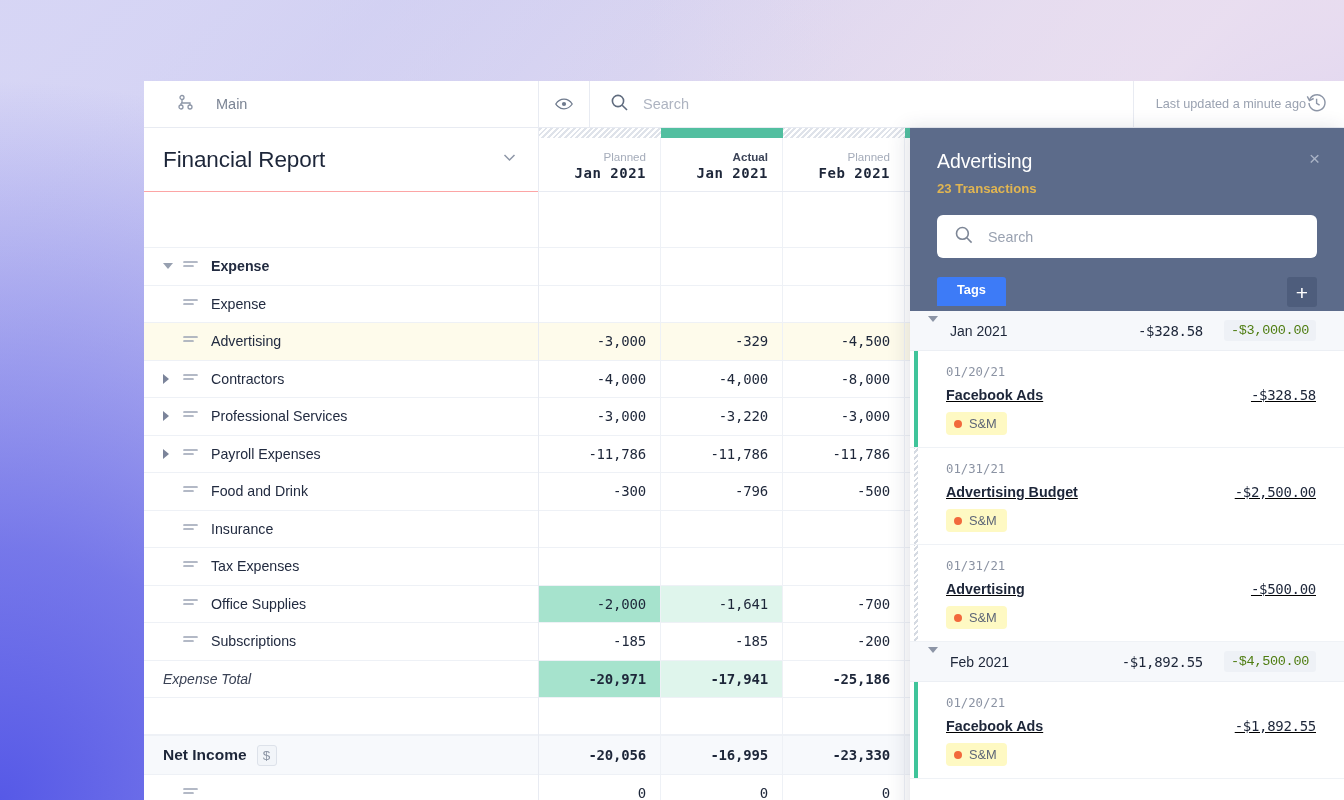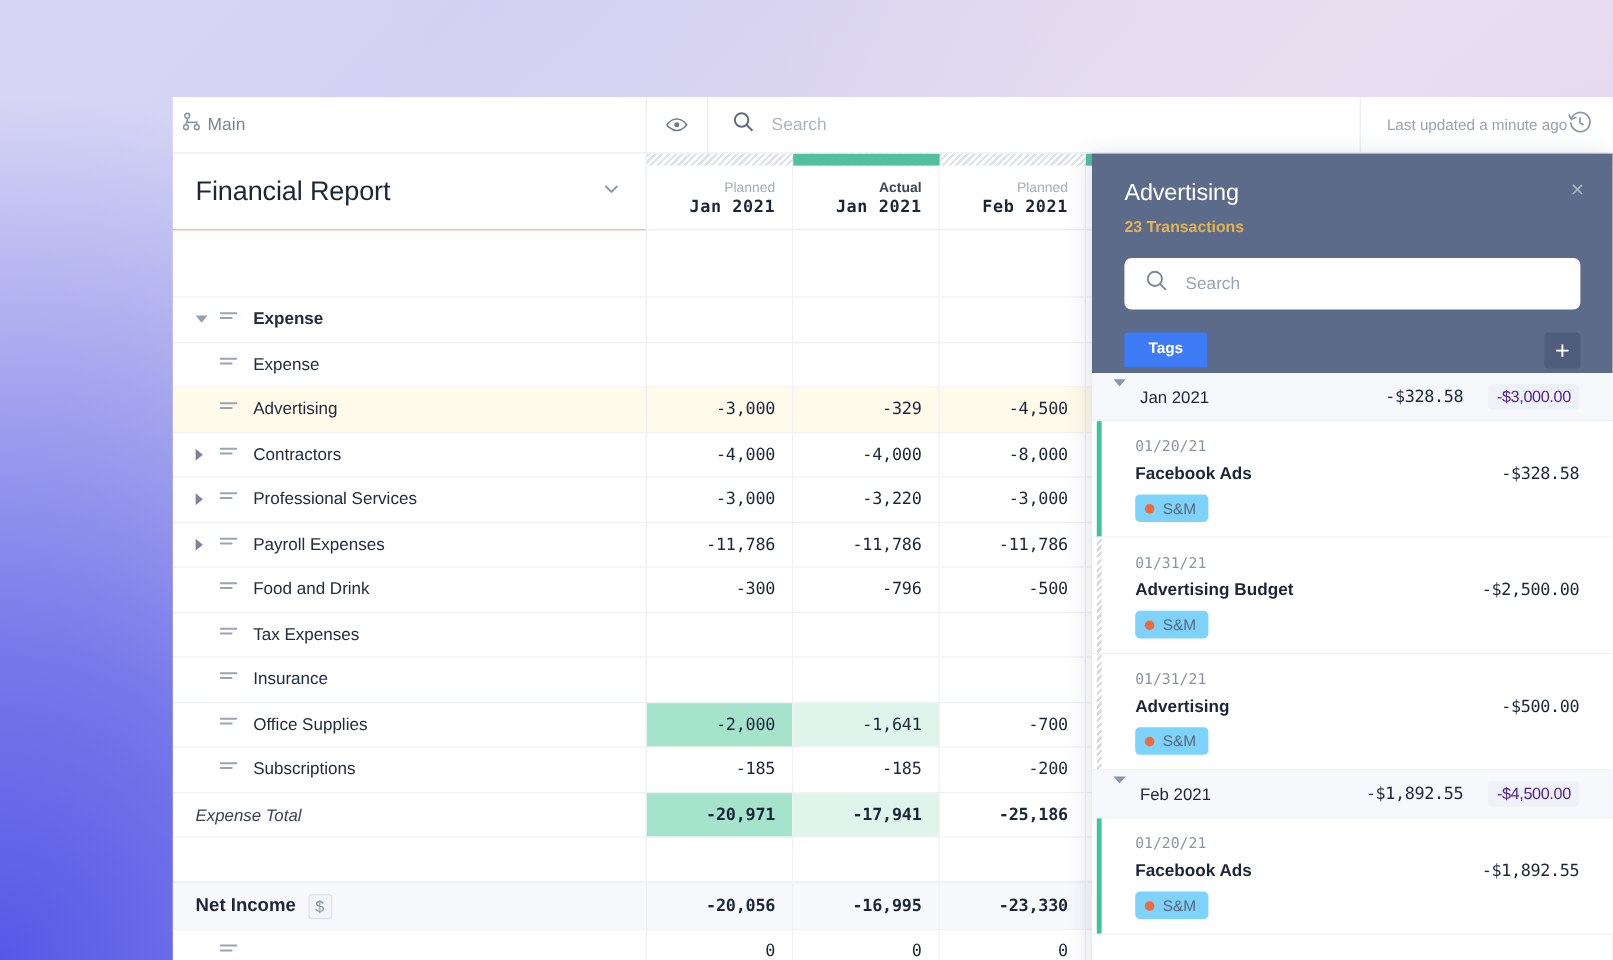--- a/index.html
+++ b/index.html
@@ -29,22 +29,22 @@
 
   
   .topbar {
     display: flex; align-items: center;
     height: 47px;
     border-bottom: 1px solid #e8ebf2;
     background: #fff;
   }
   .breadcrumb {
     width: 395px; height: 100%;
-    display: flex; align-items: center; gap: 4px;
-    padding-left: 8px;
+    display: flex; align-items: center; gap: 21px;
+    padding-left: 34px;
     border-right: 1px solid #e8ebf2;
   }
   .bc-label { font-size: 14.5px; color: #7b8494; }
   .icon-btn {
     width: 51px; height: 47px;
     display: flex; align-items: center; justify-content: center;
     border-right: 1px solid #e8ebf2;
   }
   .searchwrap {
     flex: 1; height: 100%;
@@ -191,45 +191,45 @@
   .group-head {
     height: 40px; background: #f6f8fb; border-bottom: 1px solid #eceff4;
     display: flex; align-items: center; padding: 0 28px 0 18px; gap: 12px;
   }
   .group-name { font-size: 14px; color: #1d2639; flex: 1; }
   .group-actual {
     font-size: 14px; color: #1d2639; font-family: "DejaVu Sans Mono", monospace;
     letter-spacing: -0.3px;
   }
   .group-planned {
-    font-size: 13.5px; color: #4c1d95; background: #eef1f6;
-    font-family: Liberation Sans, sans-serif; letter-spacing: -0.3px;
+    font-size: 13.5px; color: #4d7c0f; background: #eef1f6;
+    font-family: Liberation Mono, monospace; letter-spacing: -0.3px;
     padding: 3px 7px; border-radius: 3px; margin-left: 9px;
   }
   .txn {
     position: relative; padding: 14px 28px 12px 36px;
     border-bottom: 1px solid #eff2f6; background: #fff;
   }
   .txn .leftbar {
     position: absolute; left: 4px; top: 0; bottom: 0; width: 4px;
   }
   .txn .leftbar.green { background: #3fc49a; }
   .txn .leftbar.hatch {
     background-image: repeating-linear-gradient(-45deg, #fff 0 2px, #d5dae2 2px 4px);
   }
   .txn-date { font-size: 12.3px; color: #8b93a3; font-family: "DejaVu Sans Mono", monospace; }
-  .txn-main { display: flex; align-items: center; margin-top: 8px; }
+  .txn-main { display: flex; align-items: center; margin-top: 8px; text-decoration: underline; }
   .txn-name { font-size: 14.3px; color: #1d2639; font-weight: 700; flex: 1; }
   .txn-amt {
     font-size: 14px; color: #1d2639; font-family: "DejaVu Sans Mono", monospace;
     letter-spacing: -0.3px;
   }
   .tag-pill {
     display: inline-flex; align-items: center; gap: 7px;
-    background: #7dd3fc; border-radius: 4px; padding: 4px 10px 4px 8px;
+    background: #fef9c3; border-radius: 4px; padding: 4px 10px 4px 8px;
     margin-top: 9px;
   }
   .tag-dot { width: 8px; height: 8px; border-radius: 50%; background: #f2693c; }
   .tag-label { font-size: 12.8px; color: #5d6577; }
 
   .caret-down { width: 0;height:0;border-left:5px solid transparent;border-right:5px solid transparent;border-top:6px solid #97a0b0; }
   .caret-right { width:0;height:0;border-top:5px solid transparent;border-bottom:5px solid transparent;border-left:6px solid #7b849a; }
   .gcaret { width: 0;height:0;border-left:5px solid transparent;border-right:5px solid transparent;border-top:6px solid #8c95a6; }
 </style>
 </head>
@@ -374,31 +374,31 @@
             <span>Food and Drink</span>
           </div>
           <div class="row">
             <span class="caret empty"></span>
             <span class="listicon">
               <span>
      <svg width="15" height="12" viewBox="0 0 15 12" stroke="#9aa3b4" stroke-width="1.7" stroke-linecap="round">
        <path d="M1 3h13M1 7h9"></path>
      </svg></span>
             </span>
+            <span>Insurance</span>
+          </div>
+          <div class="row">
+            <span class="caret empty"></span>
+            <span class="listicon">
+              <span>
+     <svg width="15" height="12" viewBox="0 0 15 12" stroke="#9aa3b4" stroke-width="1.7" stroke-linecap="round">
+       <path d="M1 3h13M1 7h9"></path>
+     </svg></span>
+            </span>
             <span>Tax Expenses</span>
-          </div>
-          <div class="row">
-            <span class="caret empty"></span>
-            <span class="listicon">
-              <span>
-     <svg width="15" height="12" viewBox="0 0 15 12" stroke="#9aa3b4" stroke-width="1.7" stroke-linecap="round">
-       <path d="M1 3h13M1 7h9"></path>
-     </svg></span>
-            </span>
-            <span>Insurance</span>
           </div>
           <div class="row">
             <span class="caret empty"></span>
             <span class="listicon">
               <span>
      <svg width="15" height="12" viewBox="0 0 15 12" stroke="#9aa3b4" stroke-width="1.7" stroke-linecap="round">
        <path d="M1 3h13M1 7h9"></path>
      </svg></span>
             </span>
             <span>Office Supplies</span>

